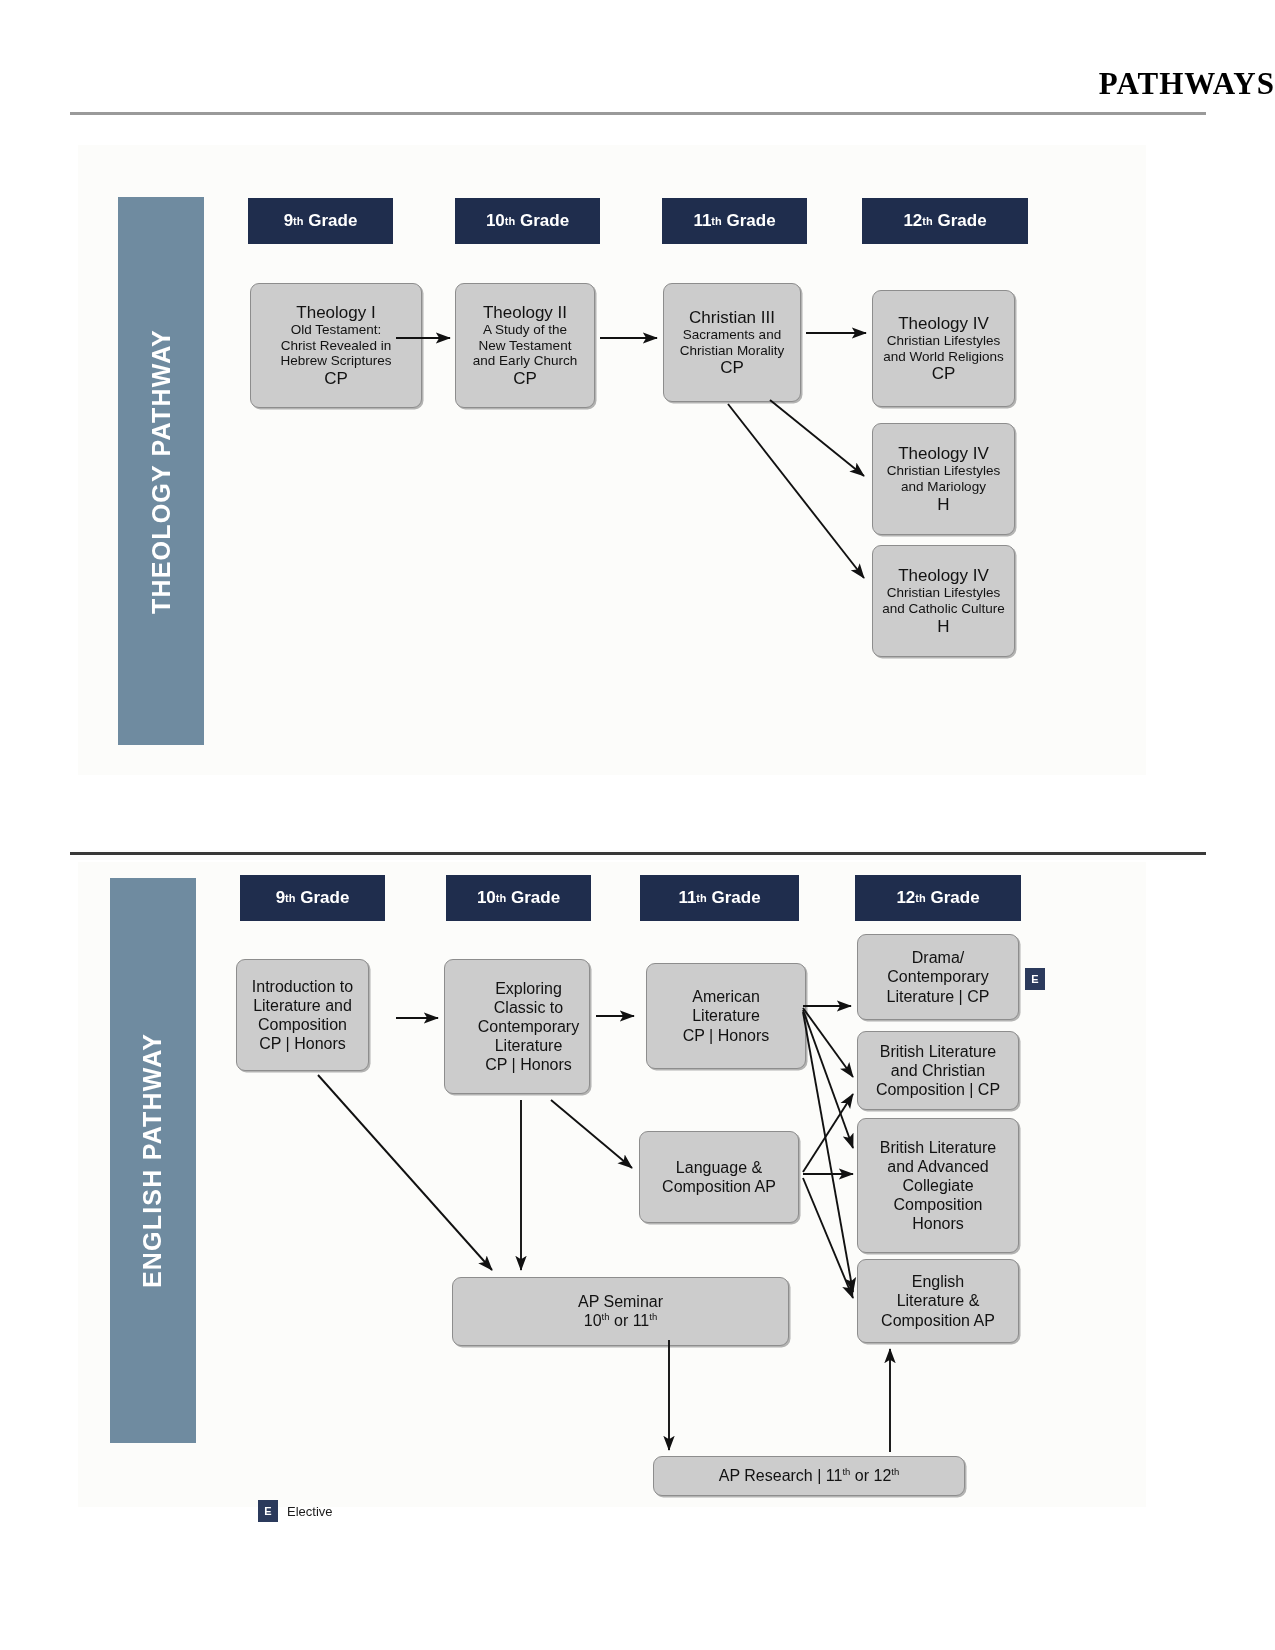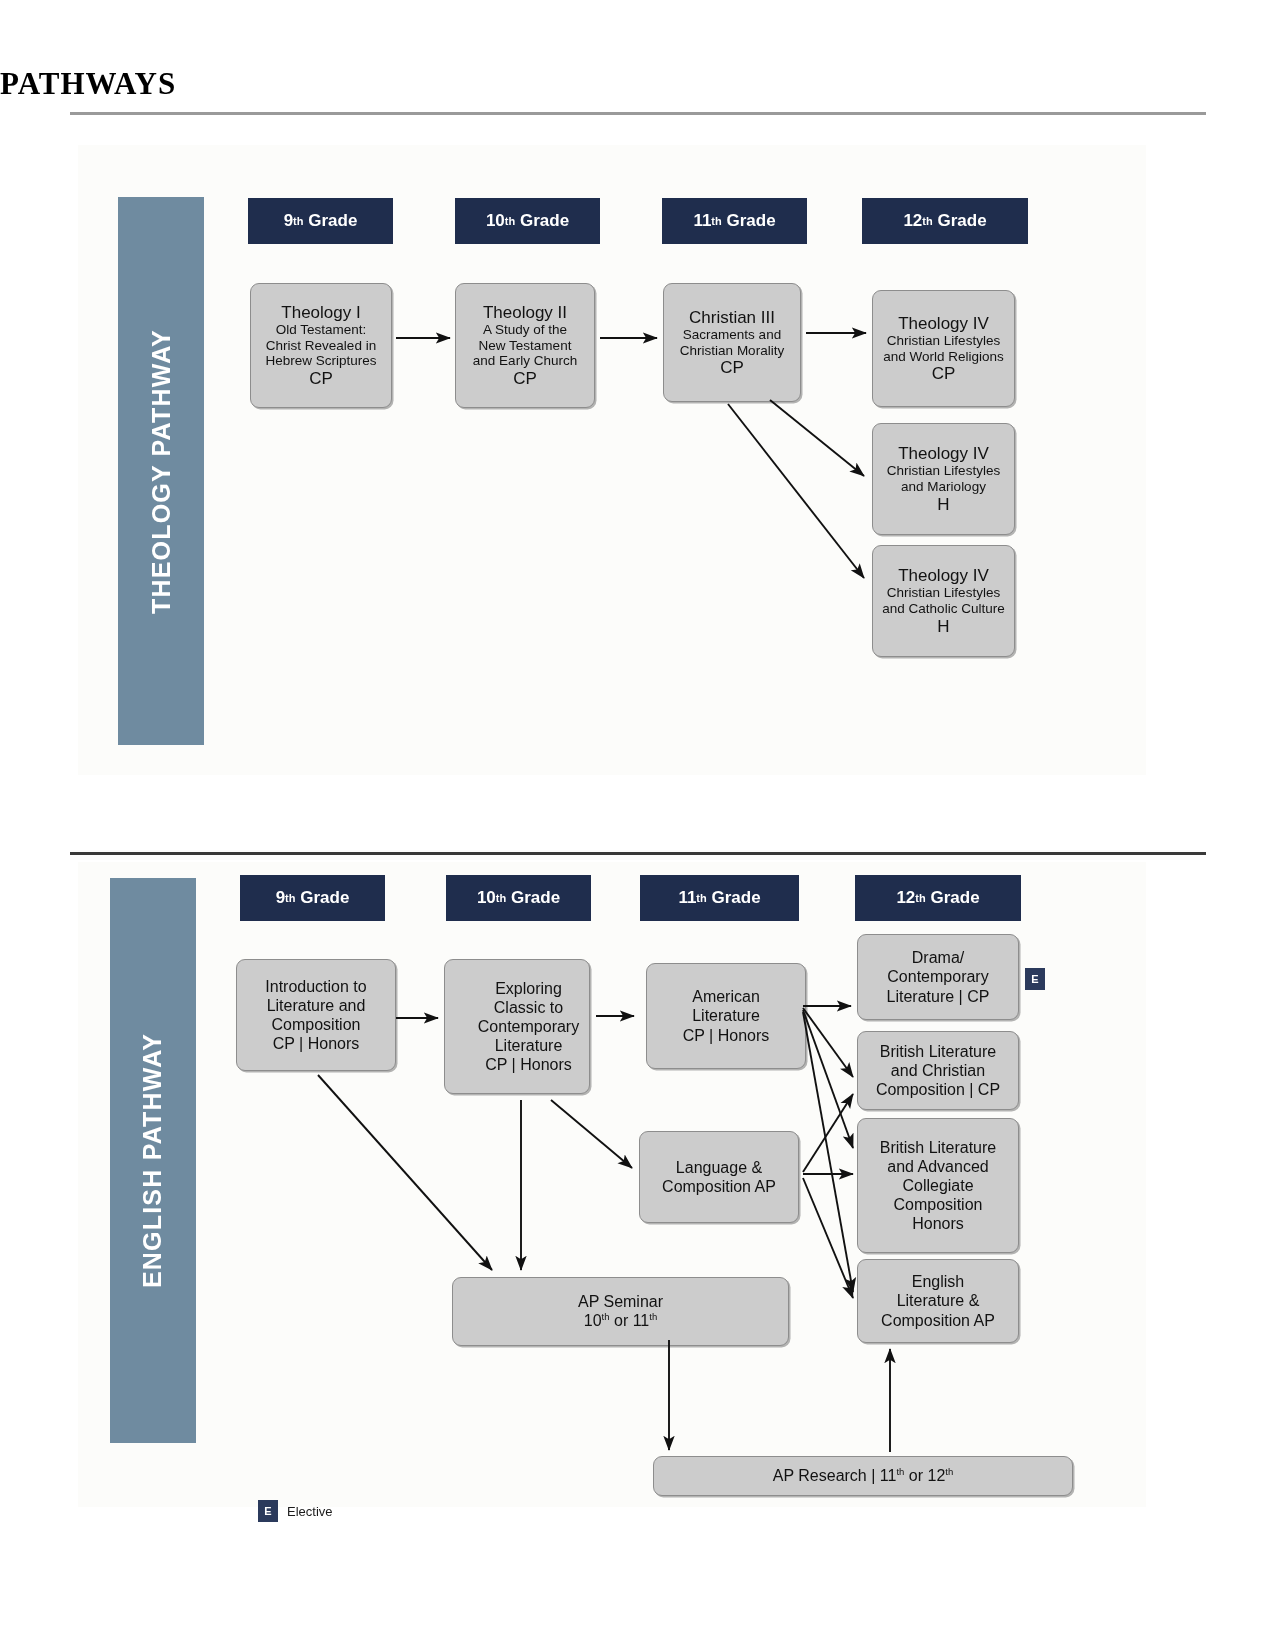--- a/index.html
+++ b/index.html
@@ -11,21 +11,21 @@
     width: 1275px;
     height: 1650px;
     font-family: "Liberation Sans", sans-serif;
     color: #1b1b1b;
     position: relative;
     overflow: hidden;
   }
 
   
   .page-title {
-    text-align: left;
+    text-align: right;
     font-family: "Liberation Serif", serif;
     font-weight: bold;
     font-size: 31px;
     letter-spacing: 1px;
     color: #000;
     padding-top: 68px;
     line-height: 1;
   }
   .title-rule {
     position: absolute;
@@ -157,21 +157,21 @@
 <div class="grade-header" style="left:455px; top:198px; width:145px;">
   <span>10</span><sup>th</sup>&nbsp;<span>Grade</span>
 </div>
 <div class="grade-header" style="left:662px; top:198px; width:145px;">
   <span>11</span><sup>th</sup>&nbsp;<span>Grade</span>
 </div>
 <div class="grade-header" style="left:862px; top:198px; width:166px;">
   <span>12</span><sup>th</sup>&nbsp;<span>Grade</span>
 </div>
 
-<div class="course" style="left:250px; top:283px; width:142px; height:125px;align-items:center;">
+<div class="course" style="left:250px; top:283px; width:172px; height:125px;align-items:center;">
   <div class="big">Theology I</div>
   <div class="small">Old Testament:</div>
   <div class="small">Christ Revealed in</div>
   <div class="small">Hebrew Scriptures</div>
   <div class="big">CP</div>
 </div>
 
 <div class="course" style="left:455px; top:283px; width:140px; height:125px;">
   <div class="big">Theology II</div>
   <div class="small">A Study of the</div>
@@ -220,21 +220,21 @@
 <div class="grade-header" style="left:446px; top:875px; width:145px;">
   <span>10</span><sup>th</sup>&nbsp;<span>Grade</span>
 </div>
 <div class="grade-header" style="left:640px; top:875px; width:159px;">
   <span>11</span><sup>th</sup>&nbsp;<span>Grade</span>
 </div>
 <div class="grade-header" style="left:855px; top:875px; width:166px;">
   <span>12</span><sup>th</sup>&nbsp;<span>Grade</span>
 </div>
 
-<div class="course" style="left:236px; top:959px; width:160px; height:112px;">
+<div class="course" style="left:236px; top:959px; width:133px; height:112px;">
   <div class="mid">Introduction to</div>
   <div class="mid">Literature and</div>
   <div class="mid">Composition</div>
   <div class="mid">CP | Honors</div>
 </div>
 
 <div class="course" style="left:444px; top:959px; width:146px; height:135px;padding-left:28px;">
   <div class="mid">Exploring</div>
   <div class="mid">Classic to</div>
   <div class="mid">Contemporary</div>
@@ -278,21 +278,21 @@
   <div class="mid">English</div>
   <div class="mid">Literature &amp;</div>
   <div class="mid">Composition AP</div>
 </div>
 
 <div class="course" style="left:452px; top:1277px; width:337px; height:69px;">
   <div class="mid">AP Seminar</div>
   <div class="mid"><span>10</span><sup>th</sup><span> or 11</span><sup>th</sup></div>
 </div>
 
-<div class="course" style="left:653px; top:1456px; width:420px; height:40px;">
+<div class="course" style="left:653px; top:1456px; width:312px; height:40px;">
   <div class="mid"><span>AP Research | 11</span><sup>th</sup><span> or 12</span><sup>th</sup></div>
 </div>
 
 <div class="legend" style="left:258px; top:1500px;">
   <div class="e-badge" style="position:relative; left:0; top:0;">E</div>
   <div class="legend-label">Elective</div>
 </div>
 
 <svg class="arrows" viewBox="0 0 1275 1650">
   <defs>

